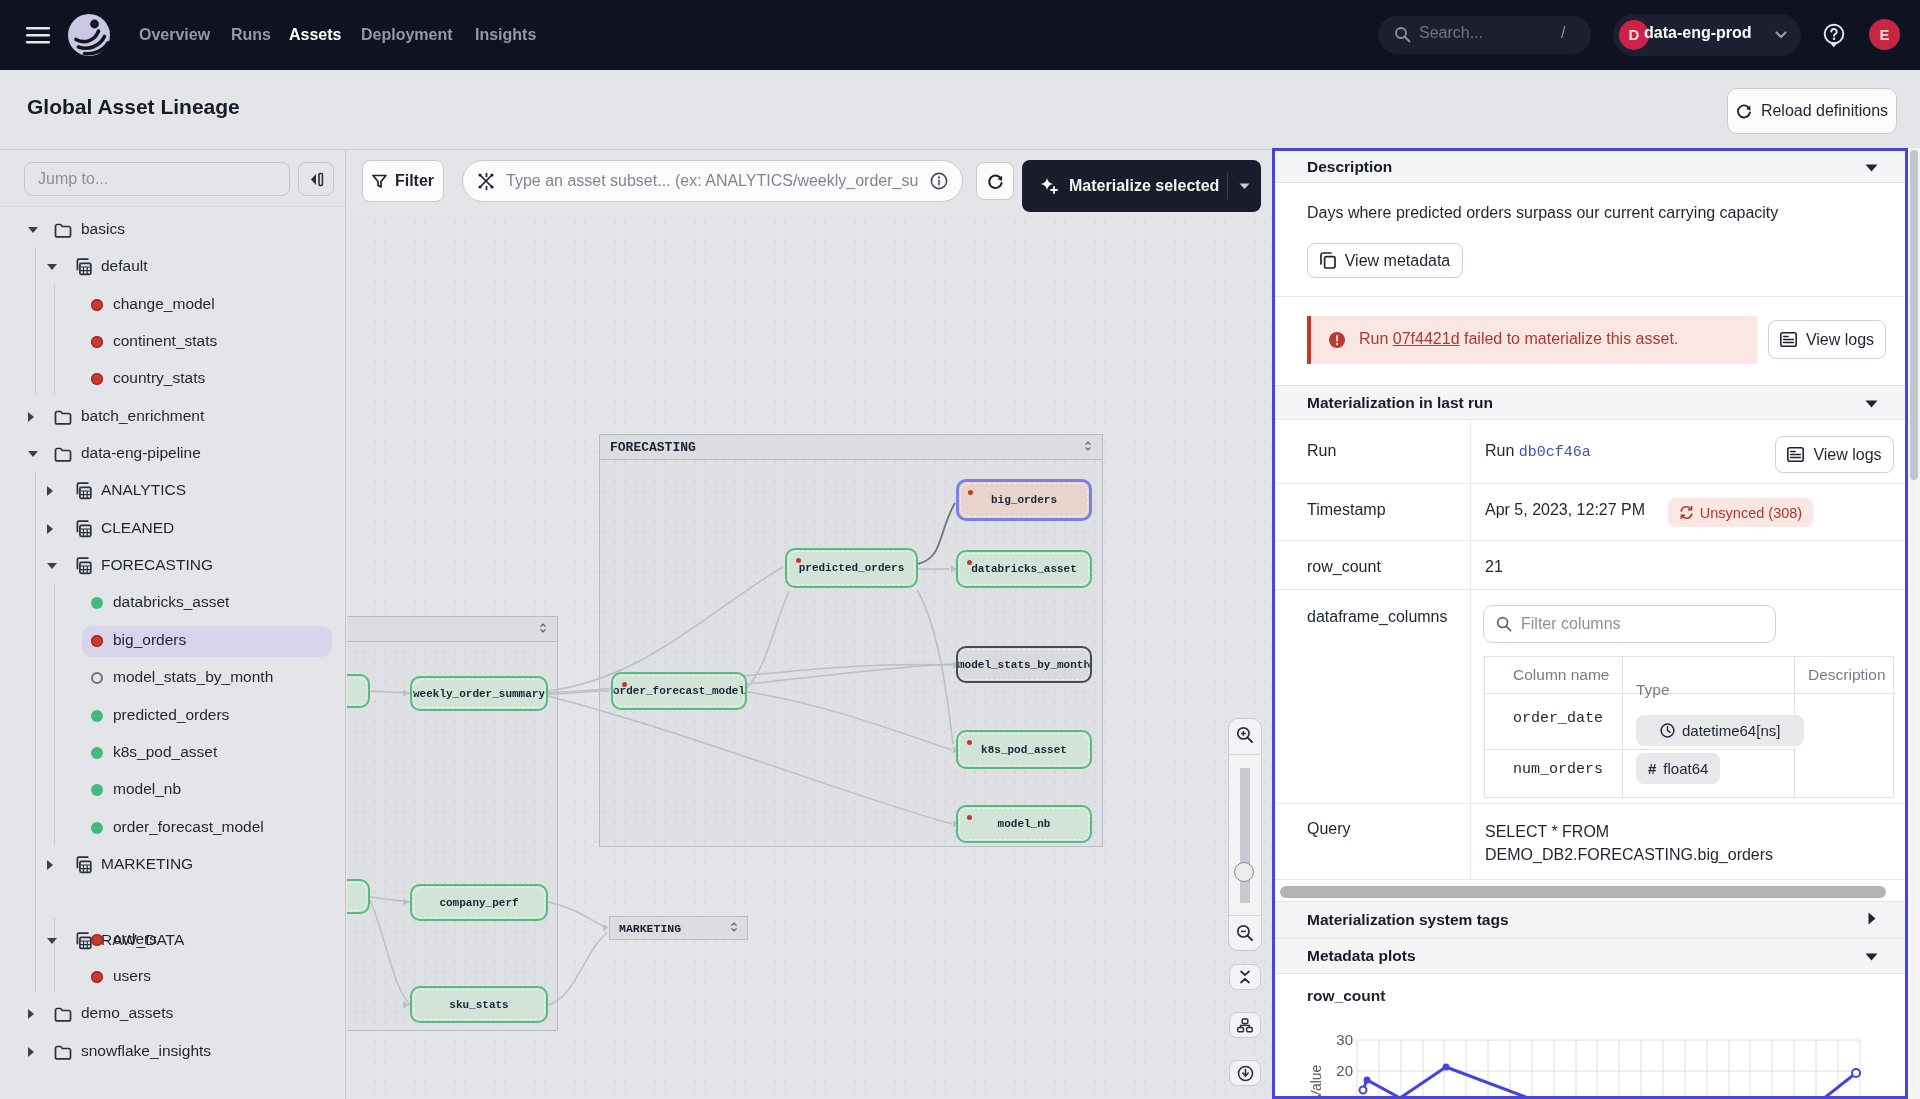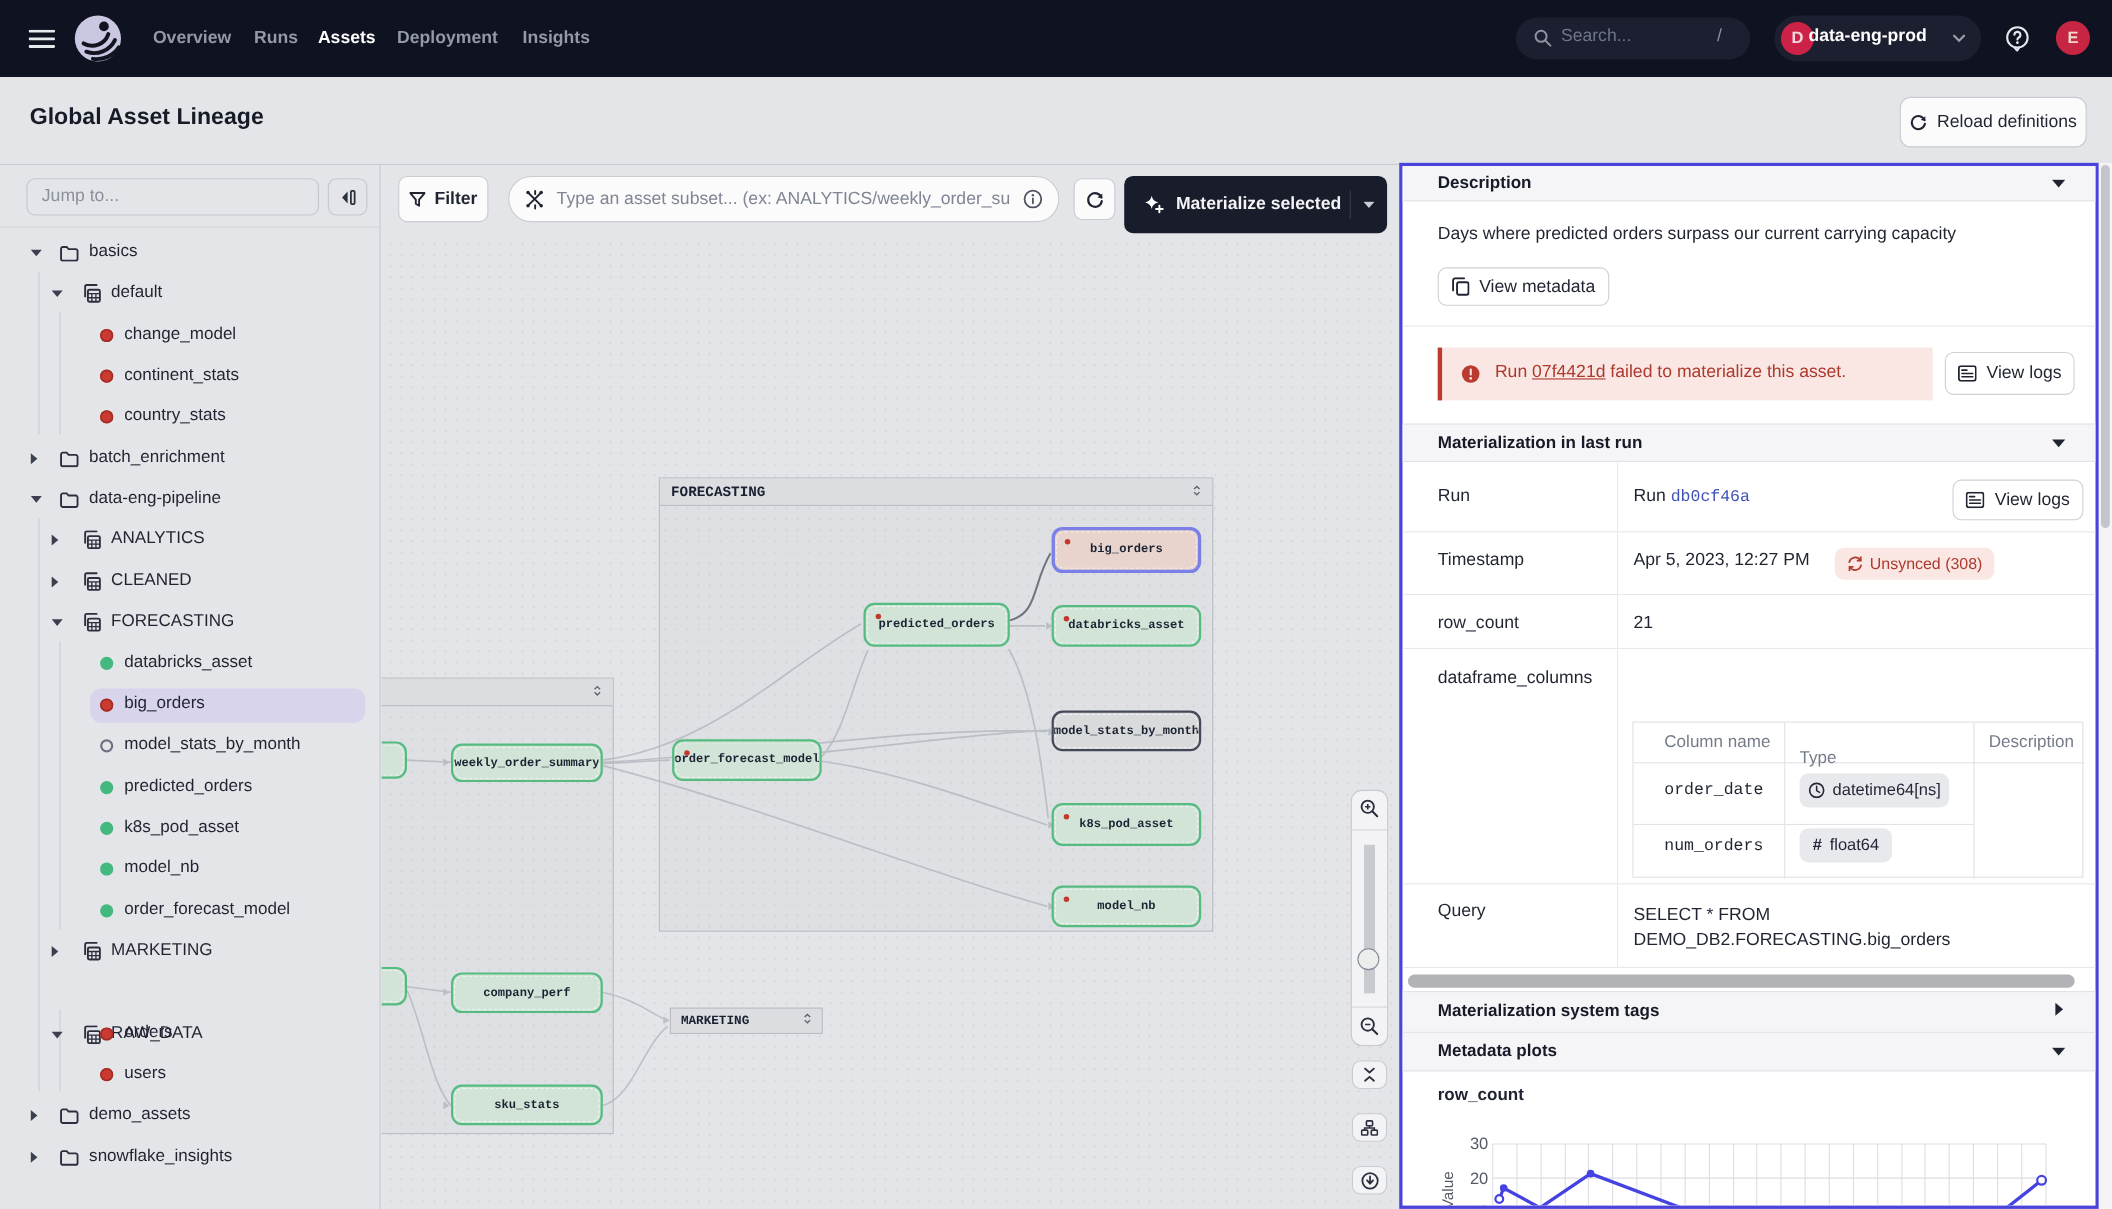--- a/index.html
+++ b/index.html
@@ -470,30 +470,37 @@
       <svg width="15" height="15" viewBox="0 0 15 15">
         <path d="M2.2 6 A 5.4 5.4 0 0 1 12 4.2 M12.8 9 A 5.4 5.4 0 0 1 3 10.8" fill="none" stroke="#b2392d" stroke-width="1.6" stroke-linecap="round"></path>
         <path d="M12.6 1 v3.6 h-3.6" fill="none" stroke="#b2392d" stroke-width="1.6"></path>
         <path d="M2.4 14 v-3.6 h3.6" fill="none" stroke="#b2392d" stroke-width="1.6"></path>
       </svg>
       <span>Unsynced (308)</span>
     </div>
 <div class="rowlabel abs" style="left:32px;top:407px">row_count</div>
 <div class="abs" style="left:210px;top:407px;font-size:16px;">21</div>
 <div class="rowlabel abs" style="left:32px;top:457px">dataframe_columns</div>
+<div class="abs" style="left:208px;top:454px;width:293px;height:38px;border:1px solid #cdd0d6;border-radius:10px;display:flex;align-items:center;padding:0 12px;gap:9px;">
+      <svg width="16" height="16" viewBox="0 0 16 16">
+        <circle cx="6.6" cy="6.6" r="4.9" fill="none" stroke="#5a606c" stroke-width="1.7"></circle>
+        <line x1="10.4" y1="10.4" x2="14.6" y2="14.6" stroke="#5a606c" stroke-width="1.7" stroke-linecap="round"></line>
+      </svg>
+      <span style="color:#8a909c;font-size:16px">Filter columns</span>
+    </div>
 <div class="abs" style="left:209px;top:505px;width:410px;height:142px;border:1px solid #e0e2e6;">
   <div class="abs" style="left:0;top:0;width:410px;height:37px;border-bottom:1px solid #e0e2e6;"></div>
   <div class="abs" style="left:137px;top:0;width:1px;height:142px;background:#e0e2e6"></div>
   <div class="abs" style="left:309px;top:0;width:1px;height:142px;background:#e0e2e6"></div>
   <div class="abs" style="left:0;top:92px;width:309px;height:1px;background:#e0e2e6"></div>
   <div class="abs" style="left:28px;top:9px;font-size:15.5px;color:#757c89">Column name</div>
   <div class="abs" style="left:151px;top:24px;font-size:15.5px;color:#757c89">Type</div>
   <div class="abs" style="left:323px;top:9px;font-size:15.5px;color:#757c89">Description</div>
   <div class="mono abs" style="left:28px;top:53px;font-size:15px;">order_date</div>
-  <div class="pill abs" style="left:151px;top:46px;height:31px;padding:0 8px;">
+  <div class="pill abs" style="left:151px;top:58px;height:31px;padding:0 24px;">
         <svg width="15" height="15" viewBox="0 0 15 15">
           <circle cx="7.5" cy="7.5" r="6.4" fill="none" stroke="#232838" stroke-width="1.5"></circle>
           <path d="M7.5 3.8 v3.9 l2.6 1.7" fill="none" stroke="#232838" stroke-width="1.4" stroke-linecap="round"></path>
         </svg>
         <span>datetime64[ns]</span>
       </div>
   <div class="mono abs" style="left:28px;top:104px;font-size:15px;">num_orders</div>
   <div class="pill abs" style="left:151px;top:96px;height:31px;padding:0 12px;">
         <span style="font-weight:700;font-size:15px;">#</span>
         <span>float64</span>

